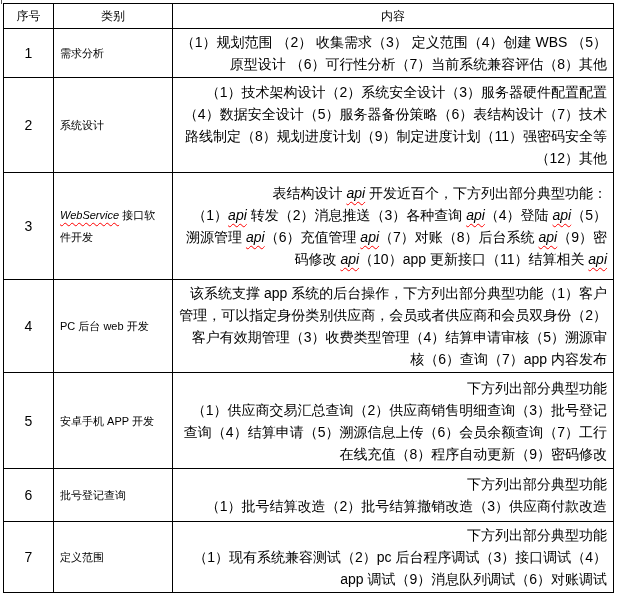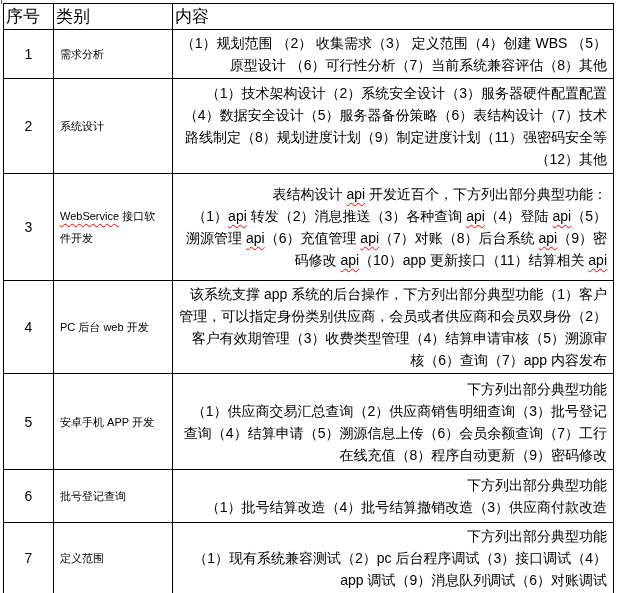--- a/index.html
+++ b/index.html
@@ -16,39 +16,40 @@
     width:610px;table-layout:fixed;border-collapse:collapse;
   }
   .doc-table th,.doc-table td{
     border:1px solid #000000;
     font-weight:normal;
     vertical-align:middle;
     overflow:hidden;
     box-sizing:border-box;
   }
   .doc-table th{
-    font-size:17px;height:25px;padding:1px 2px;text-align:left;
+    font-size:12px;height:25px;padding:1px 2px;text-align:center;
   }
   td.no-cell{
     text-align:center;font-size:14px;padding:1px 2px;
   }
   td.cat-cell{
     font-size:11px;line-height:22px;padding:2px 6px;text-align:left;
   }
   td.content-cell{
     font-size:14px;line-height:22px;padding:2px 6px;text-align:right;
   }
   td.content-cell div{margin:0;}
   .wavy{
     text-decoration:underline;
     text-decoration-style:wavy;
     text-decoration-color:#ff0000;
     text-decoration-thickness:1px;
     text-underline-offset:3px;
     text-decoration-skip-ink:none;
+    font-style:italic;
   }
   
   tbody tr:nth-child(1){height:49px;}
   tbody tr:nth-child(2){height:95px;}
   tbody tr:nth-child(3){height:107px;}
   tbody tr:nth-child(4){height:89px;}
   tbody tr:nth-child(5){height:96px;}
   tbody tr:nth-child(6){height:53px;}
   tbody tr:nth-child(7){height:69px;}
   tbody tr:nth-child(8){height:12px;}
@@ -107,21 +108,21 @@
         <td class="content-cell">
           <div><span>下方列出部分典型功能</span></div>
           <div><span>（1）供应商交易汇总查询（2）供应商销售明细查询（3）批号登记查询（4）结算申请（5）溯源信息上传（6）会员余额查询（7）工行在线充值（8）程序自动更新（9）密码修改</span></div>
         </td>
       </tr>
       <tr>
         <td class="no-cell">6</td>
         <td class="cat-cell"><span>批号登记查询</span></td>
         <td class="content-cell">
           <div><span>下方列出部分典型功能</span></div>
-          <div><span>（1）批号结算改造（4）批号结算撤销改造（3）供应商付款改造</span></div>
+          <div><span>（1）批号结算改造（2）批号结算撤销改造（3）供应商付款改造</span></div>
         </td>
       </tr>
       <tr>
         <td class="no-cell">7</td>
         <td class="cat-cell"><span>定义范围</span></td>
         <td class="content-cell">
           <div><span>下方列出部分典型功能</span></div>
           <div><span>（1）现有系统兼容测试（2）pc 后台程序调试（3）接口调试（4）app 调试（9）消息队列调试（6）对账调试</span></div>
         </td>
       </tr>

